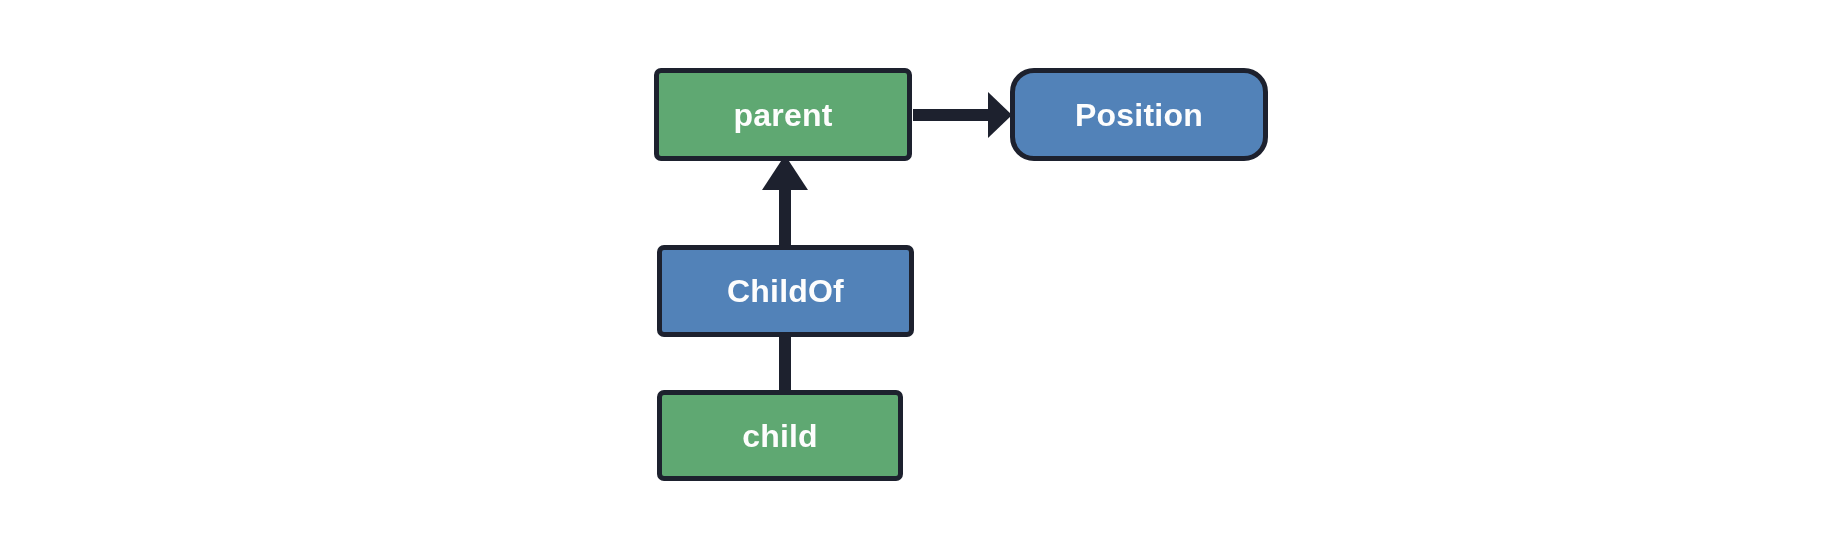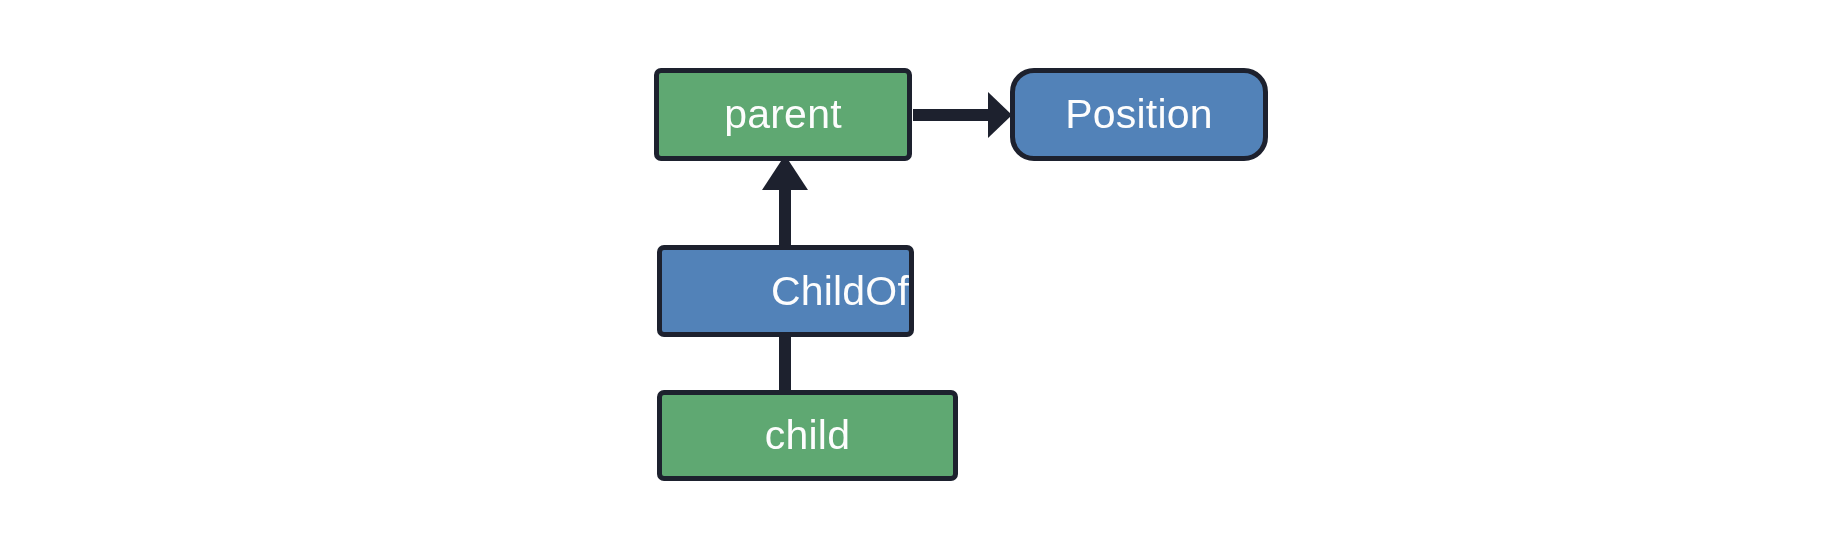--- a/index.html
+++ b/index.html
@@ -32,32 +32,32 @@
     border-style: solid;
     border-width: 5px;
     border-radius: 7px;
     display: flex;
     align-items: center;
     justify-content: center;
     z-index: 3;
   }
   .node-label {
     color: #fdfdfd;
-    font-size: 41px;
+    font-size: 32px;
     line-height: 1;
-    font-weight: 400;
+    font-weight: 700;
     letter-spacing: 0.2px;
     white-space: nowrap;
     user-select: none;
   }
   
   #node-parent   { left: 654px; top: 68px;  width: 258px; height: 93px; }
   #node-position { left: 1010px; top: 68px;  width: 258px; height: 93px; }
   #node-childof  { left: 657px; top: 245px; width: 257px; height: 92px; }
-  #node-child    { left: 657px; top: 390px; width: 301px; height: 91px; }
+  #node-child    { left: 657px; top: 390px; width: 246px; height: 91px; }
 </style>
 </head>
 <body>
 
 <div id="canvas">
 
   <svg id="diagram-svg" viewBox="0 0 1830 548" xmlns="http://www.w3.org/2000/svg">
 
     <g>
       <rect x="913" y="109" width="82" height="12" fill="#1d212e"></rect>
@@ -75,21 +75,21 @@
   </svg>
 
   <div class="node-box" id="node-parent" style="background:#5fa872; border-color:#1d212e;">
     <span class="node-label">parent</span>
   </div>
 
   <div class="node-box" id="node-position" style="background:#5282b8; border-color:#1d212e;border-radius:24px;">
     <span class="node-label">Position</span>
   </div>
 
-  <div class="node-box" id="node-childof" style="background:#5282b8; border-color:#1d212e;justify-content:flex-end;">
+  <div class="node-box" id="node-childof" style="background:#5282b8; border-color:#1d212e;">
     <span class="node-label">ChildOf</span>
   </div>
 
   <div class="node-box" id="node-child" style="background:#5fa872; border-color:#1d212e;">
     <span class="node-label">child</span>
   </div>
 
 </div>
 
 </body></html>

